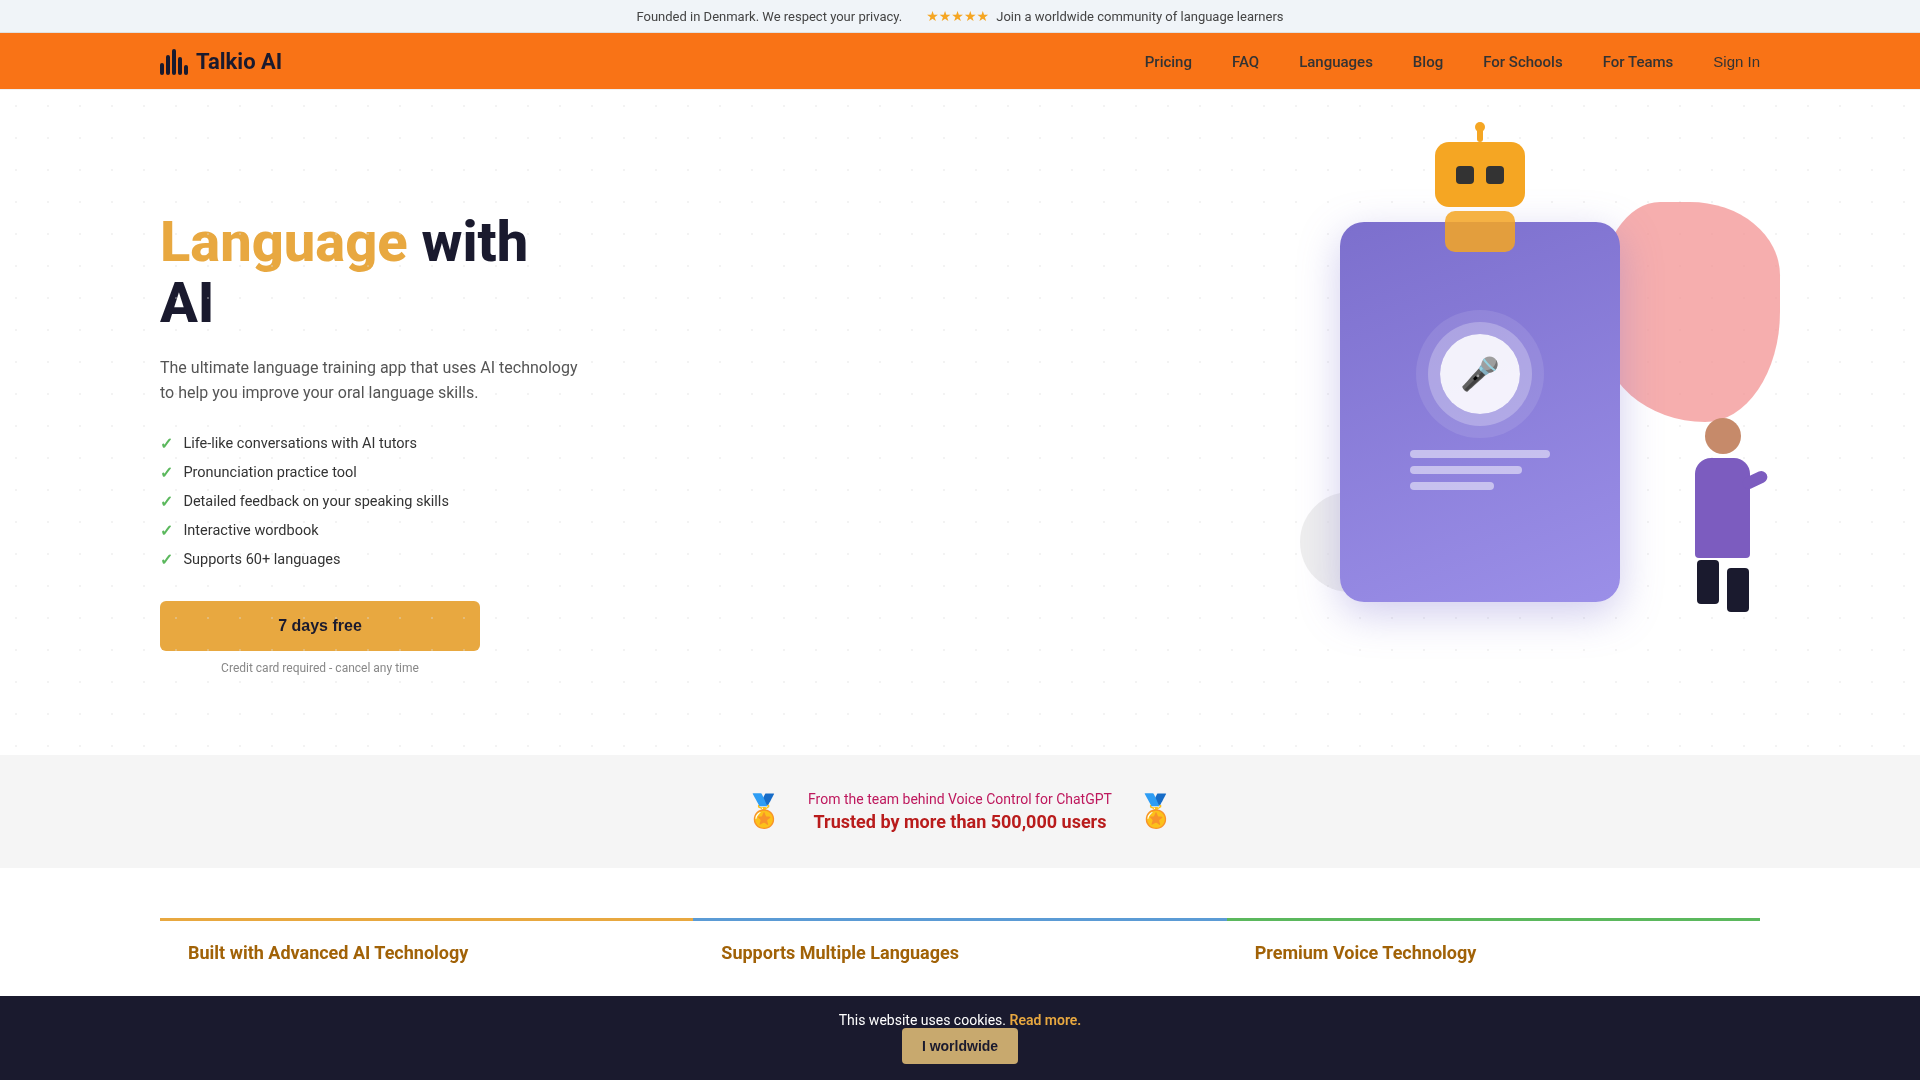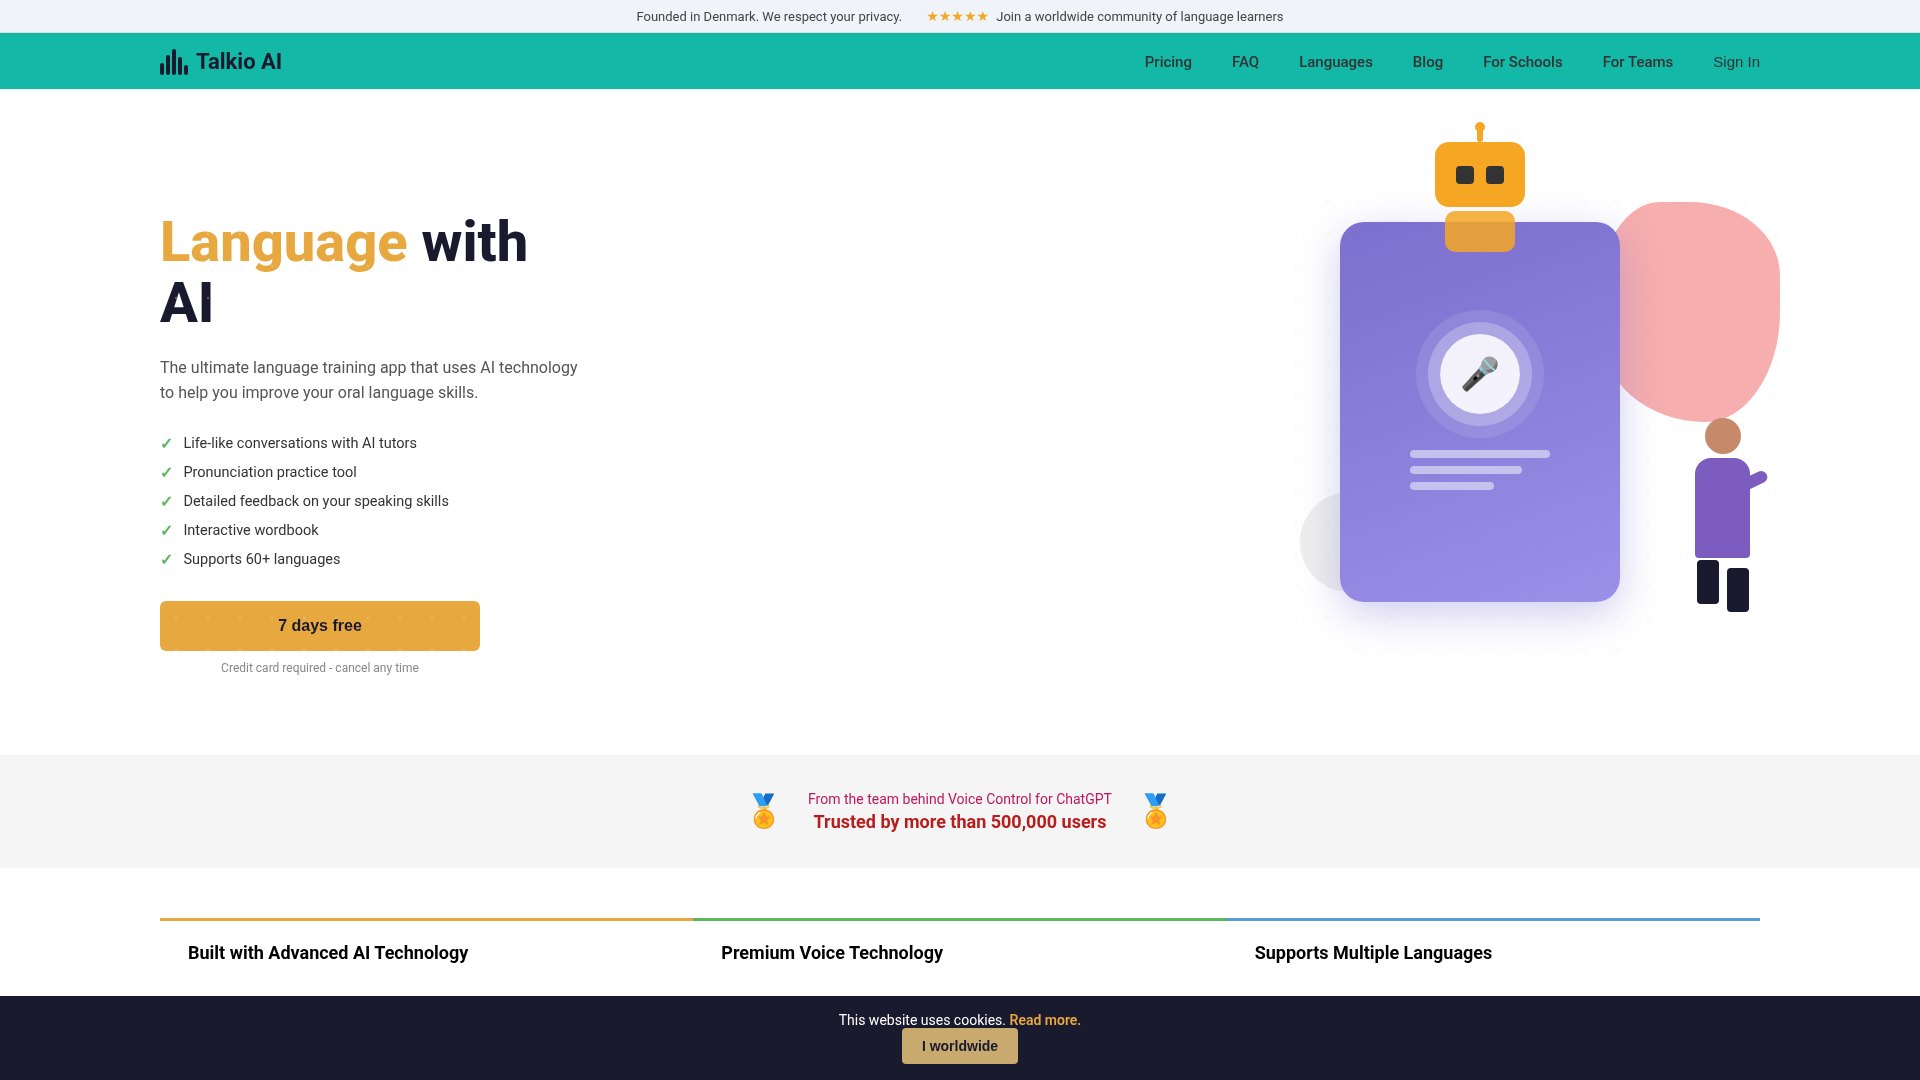--- a/index.html
+++ b/index.html
@@ -19,21 +19,21 @@
       border-bottom: 1px solid #e0e0e0;
     }
     .top-banner .stars { color: #f5a623; font-size: 14px; margin-right: 4px; }
 
     
     .navbar {
       display: flex;
       align-items: center;
       justify-content: space-between;
       padding: 14px 160px;
-      background: #14b8a6;
+      background: #f97316;
       border-bottom: 1px solid #f0f0f0;
     }
     .logo {
       display: flex;
       align-items: center;
       gap: 8px;
       font-size: 22px;
       font-weight: 700;
       color: #1a1a2e;
       text-decoration: none;
@@ -309,21 +309,21 @@
     .feature-card {
       padding: 20px 28px;
       border-top: 3px solid transparent;
     }
     .feature-card:nth-child(1) { border-top-color: #e8a840; }
     .feature-card:nth-child(2) { border-top-color: #5b9bd5; }
     .feature-card:nth-child(3) { border-top-color: #5bb85d; }
     .feature-card-title {
       font-size: 18px;
       font-weight: 700;
-      color: #000000;
+      color: #a16207;
       line-height: 1.3;
     }
 
     
     .cookie-banner {
       position: fixed;
       bottom: 0;
       left: 0;
       right: 0;
       background: #1a1a2e;
@@ -468,25 +468,25 @@
     <p class="sub">From the team behind Voice Control for ChatGPT</p>
     <p class="main">Trusted by more than 500,000 users</p>
   </div>
   <span class="laurel">🏅</span>
 </div>
 
 <div class="features-section">
   <div class="feature-card" style="border-top-color:#e8a840;">
     <h3 class="feature-card-title">Built with Advanced AI Technology</h3>
   </div>
+  <div class="feature-card" style="border-top-color:#5b9bd5;">
+    <h3 class="feature-card-title">Supports Multiple Languages</h3>
+  </div>
   <div class="feature-card" style="border-top-color:#5bb85d;">
     <h3 class="feature-card-title">Premium Voice Technology</h3>
-  </div>
-  <div class="feature-card" style="border-top-color:#5b9bd5;">
-    <h3 class="feature-card-title">Supports Multiple Languages</h3>
   </div>
 </div>
 
 <div class="cookie-banner">
   <div>
     <span>This website uses cookies.</span>
     <span class="read-more">Read more.</span>
   </div>
   <button class="cookie-accept">I worldwide</button>
 </div>

